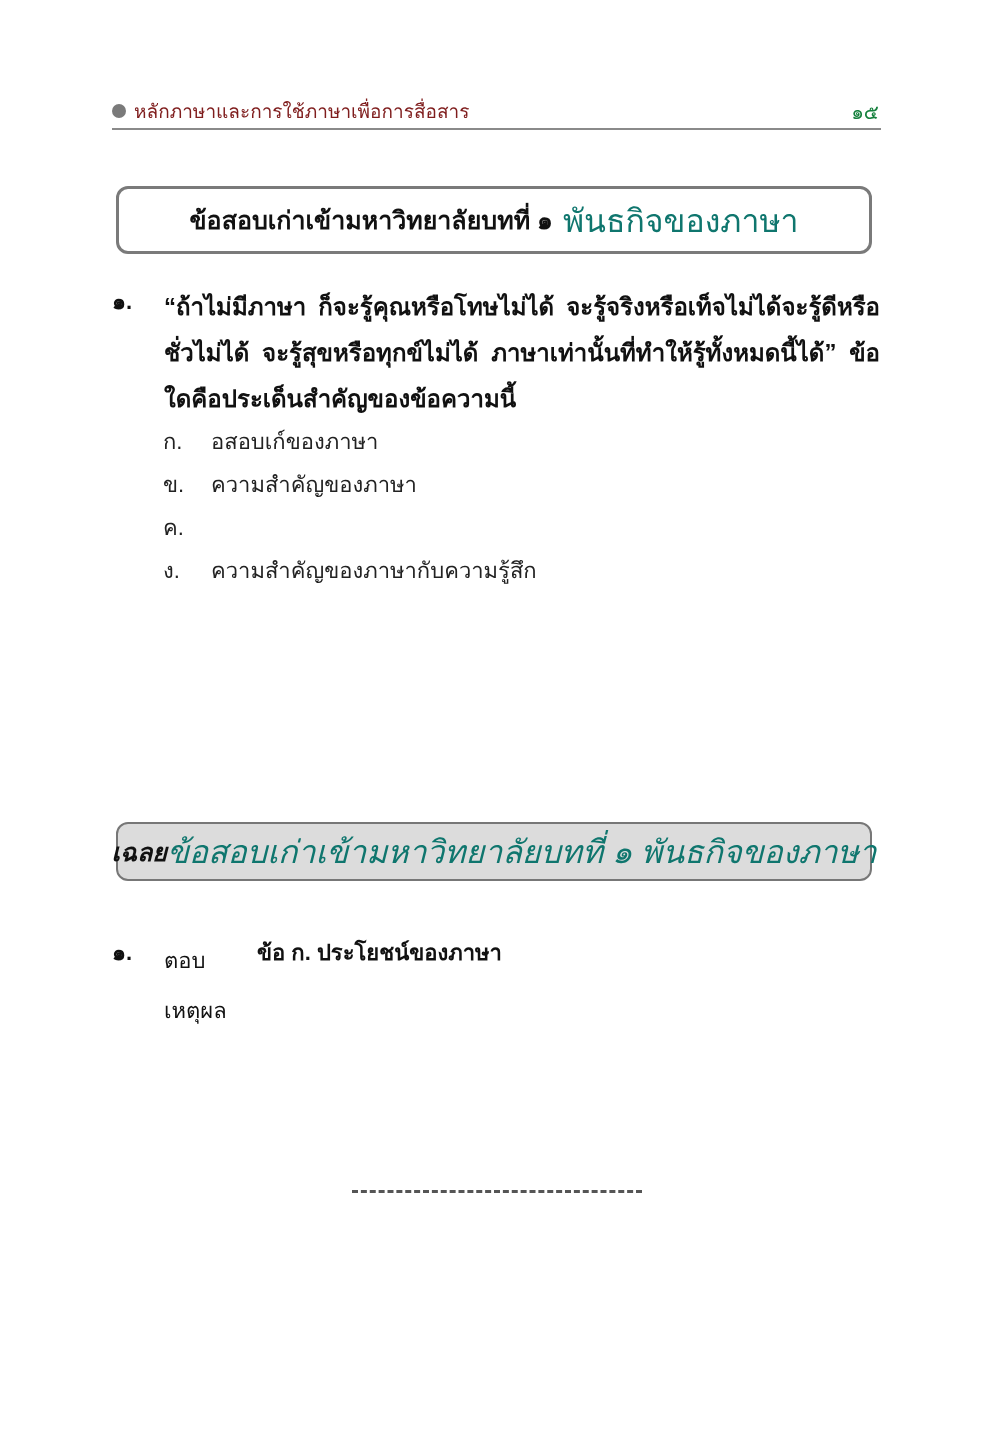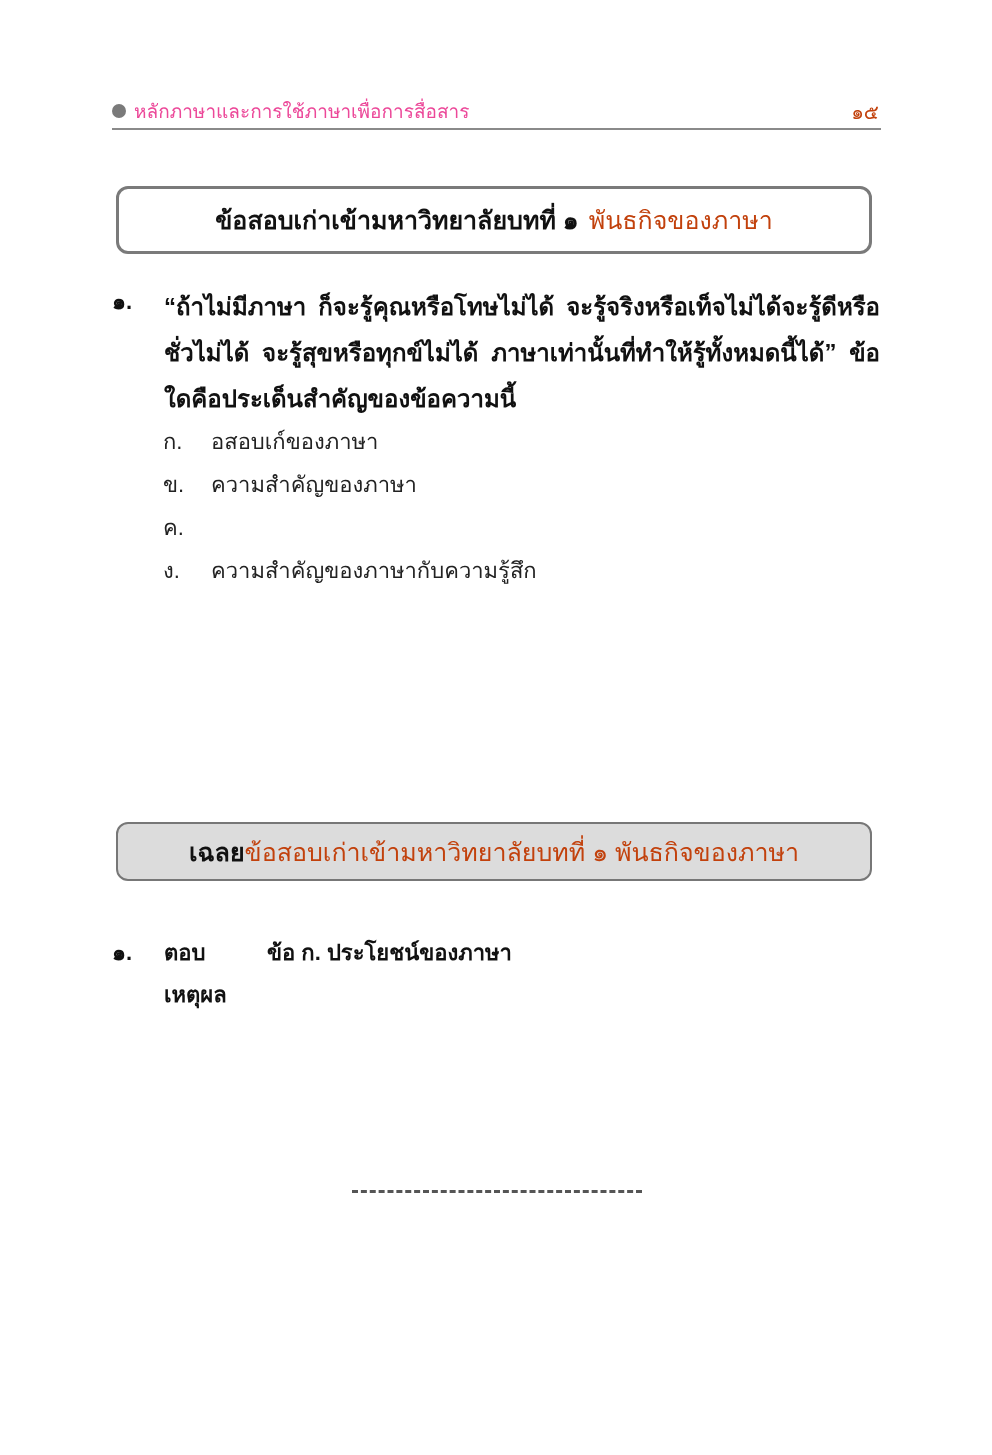--- a/index.html
+++ b/index.html
@@ -30,30 +30,30 @@
       width: 14px;
       height: 14px;
       border-radius: 50%;
       background: #7a7a7a;
     }
     .running-header .book-title {
       position: absolute;
       left: 22px;
       top: 4px;
       font-size: 19px;
-      color: #ec4899;
+      color: #7f1d1d;
       font-family: "Liberation Sans", sans-serif;
       white-space: nowrap;
     }
     .running-header .page-number {
       position: absolute;
       right: 2px;
       top: 4px;
       font-size: 20px;
-      color: #c2410c;
+      color: #15803d;
       font-family: "Liberation Sans", sans-serif;
     }
     .title-box {
       position: absolute;
       left: 116px;
       width: 756px;
       border: 3px solid #7a7a7a;
       border-radius: 12px;
       display: flex;
       align-items: center;
@@ -66,29 +66,30 @@
       top: 186px;
       height: 68px;
       background: #ffffff;
     }
     .title-box.answer {
       top: 822px;
       height: 59px;
       background: #dcdcdc;
       border-color: #777777;
       border-width: 2px;
+      font-style: italic;
     }
     .title-box .bold {
       font-weight: bold;
       font-size: 25px;
       color: #111111;
     }
     .title-box .normal {
-      font-size: 25px;
-      color: #c2410c;
+      font-size: 32px;
+      color: #0f766e;
     }
     .title-box .sp { display: inline-block; width: 10px; }
     .question {
       position: absolute;
       left: 112px;
       top: 284px;
       width: 768px;
       font-family: "Liberation Sans", sans-serif;
     }
     .question .qnum {
@@ -133,26 +134,26 @@
     .answer-row {
       display: flex;
       line-height: 42px;
     }
     .answer-row .num {
       width: 52px;
       font-weight: bold;
     }
     .answer-row .label {
       width: 93px;
-      font-weight: bold;
+      font-weight: normal;
+      margin-top: 8px;
     }
     .answer-row .value {
       flex: 1;
       font-weight: bold;
-      margin-left: 10px;
     }
     .answer-row .reason {
       flex: 1;
       color: #222222;
       text-align: justify;
       text-align-last: left;
     }
     .end-rule {
       position: absolute;
       left: 352px;

